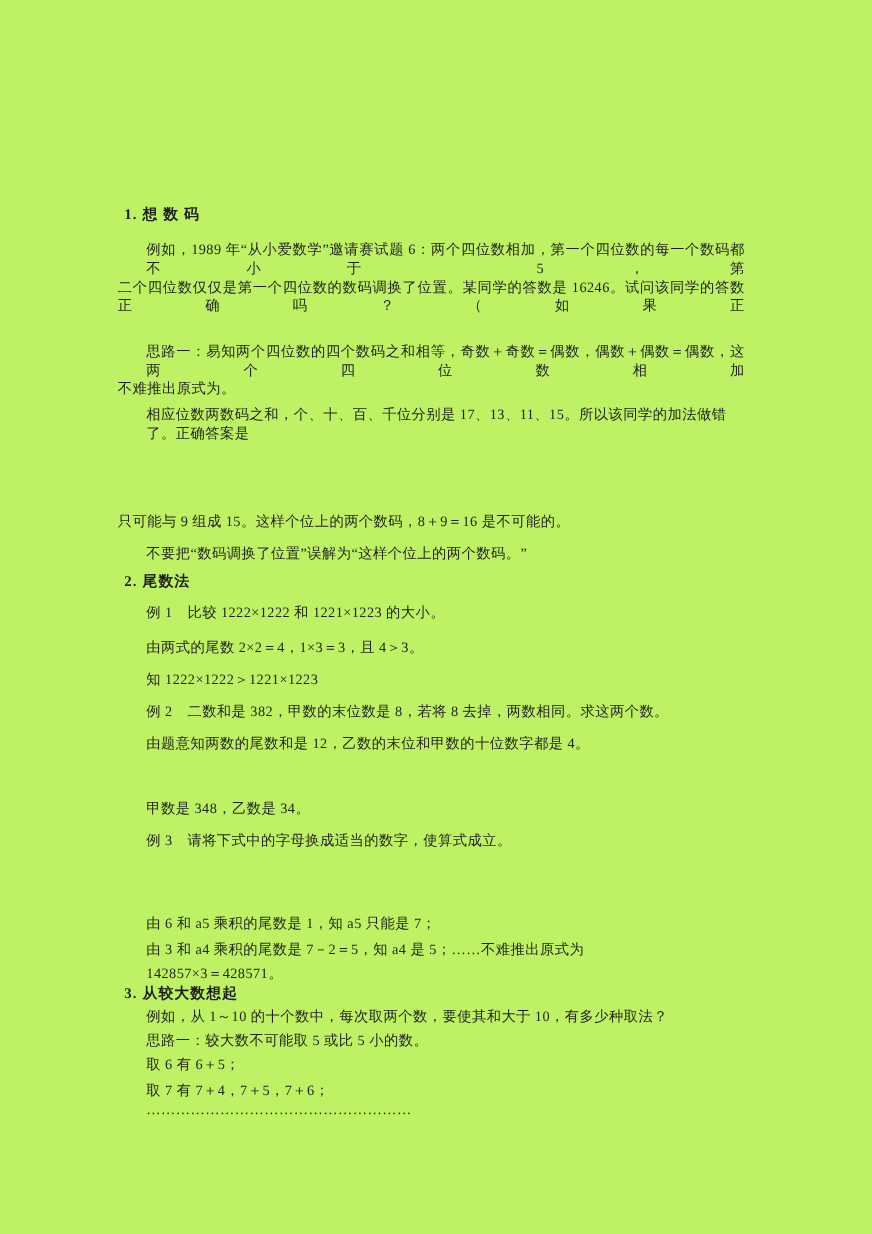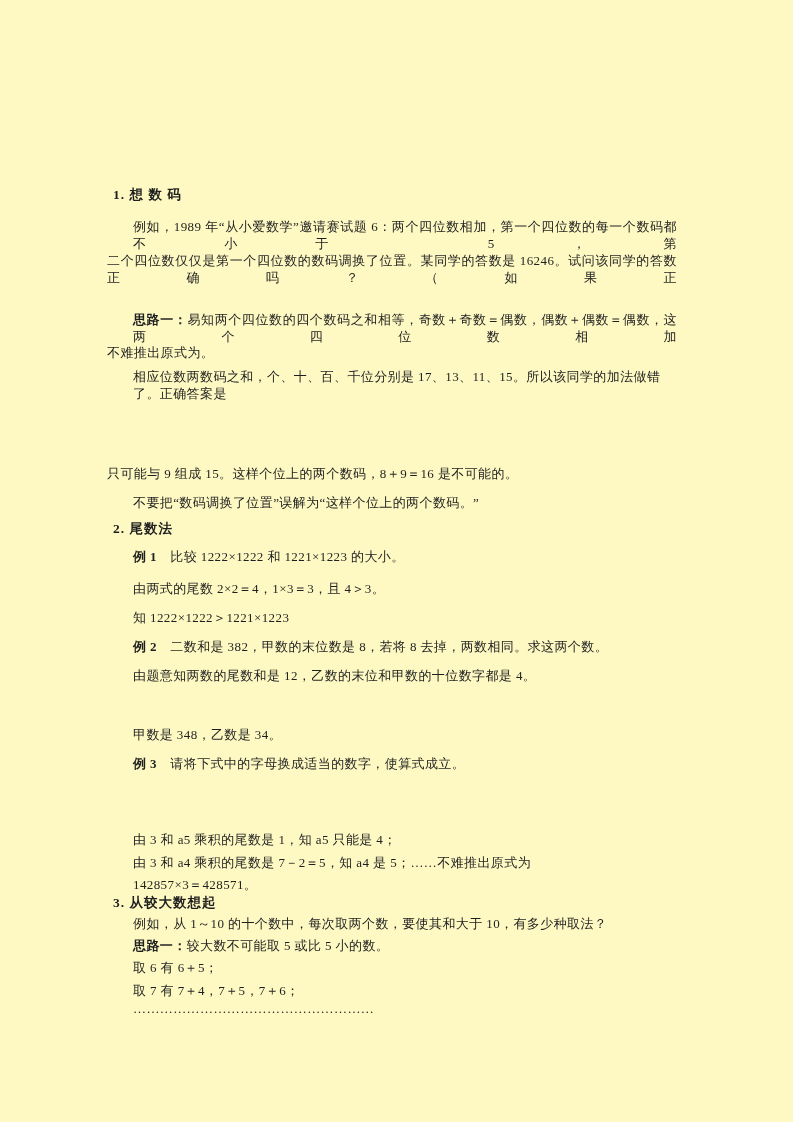--- a/index.html
+++ b/index.html
@@ -1,19 +1,19 @@
 <!DOCTYPE html>
 <html><head>
 <meta charset="utf-8">
 <style>
   html,body{margin:0;padding:0;background:#ffffff;}
   .page{
     position:relative;
     width:793px;height:1122px;
-    background:#fef9c3;
+    background:#bef264;
     overflow:hidden;
     font-family:"Liberation Serif","DejaVu Serif",serif;
     font-size:13px;
     color:#1f1f1f;
     letter-spacing:0.4px;
   }
   .ln{
     position:absolute;
     left:107px;
     width:570px;
@@ -22,21 +22,21 @@
     box-sizing:border-box;
   }
   .indent{padding-left:26px;}
   .j{text-align:justify;text-align-last:justify;}
   .hd{
     left:113px;
     font-weight:bold;
     font-size:13.5px;
     letter-spacing:1px;
   }
-  .ln b{font-weight:bold;}
+  .ln b{font-weight:normal;}
 </style>
 </head>
 <body>
 
 <div class="page">
 
   <div class="ln hd" style="top:186px">1. 想 数 码</div>
 
   <div class="ln indent j" style="top:218px"><b></b><span>例如，1989 年“从小爱数学”邀请赛试题 6：两个四位数相加，第一个四位数的每一个数码都不小于 5，第</span></div>
   <div class="ln j" style="top:252px"><b></b><span>二个四位数仅仅是第一个四位数的数码调换了位置。某同学的答数是 16246。试问该同学的答数正确吗？（如果正</span></div>
@@ -48,21 +48,21 @@
 
   <div class="ln hd" style="top:520px">2. 尾数法</div>
 
   <div class="ln indent" style="top:548px"><b>例 1</b><span>　比较 1222×1222 和 1221×1223 的大小。</span></div>
   <div class="ln indent" style="top:580px"><b></b><span>由两式的尾数 2×2＝4，1×3＝3，且 4＞3。</span></div>
   <div class="ln indent" style="top:609px"><b></b><span>知 1222×1222＞1221×1223</span></div>
   <div class="ln indent" style="top:638px"><b>例 2</b><span>　二数和是 382，甲数的末位数是 8，若将 8 去掉，两数相同。求这两个数。</span></div>
   <div class="ln indent" style="top:667px"><b></b><span>由题意知两数的尾数和是 12，乙数的末位和甲数的十位数字都是 4。</span></div>
   <div class="ln indent" style="top:726px"><b></b><span>甲数是 348，乙数是 34。</span></div>
   <div class="ln indent" style="top:755px"><b>例 3</b><span>　请将下式中的字母换成适当的数字，使算式成立。</span></div>
-  <div class="ln indent" style="top:831px"><b></b><span>由 3 和 a5 乘积的尾数是 1，知 a5 只能是 4；</span></div>
+  <div class="ln indent" style="top:831px"><b></b><span>由 6 和 a5 乘积的尾数是 1，知 a5 只能是 7；</span></div>
   <div class="ln indent" style="top:854px"><b></b><span>由 3 和 a4 乘积的尾数是 7－2＝5，知 a4 是 5；……不难推出原式为</span></div>
   <div class="ln indent" style="top:876px"><b></b><span>142857×3＝428571。</span></div>
 
   <div class="ln hd" style="top:894px">3. 从较大数想起</div>
 
   <div class="ln indent" style="top:915px"><b></b><span>例如，从 1～10 的十个数中，每次取两个数，要使其和大于 10，有多少种取法？</span></div>
   <div class="ln indent" style="top:937px"><b>思路一：</b><span>较大数不可能取 5 或比 5 小的数。</span></div>
   <div class="ln indent" style="top:959px"><b></b><span>取 6 有 6＋5；</span></div>
   <div class="ln indent" style="top:982px"><b></b><span>取 7 有 7＋4，7＋5，7＋6；</span></div>
   <div class="ln indent" style="top:1000px"><b></b><span>………………………………………………</span></div>

